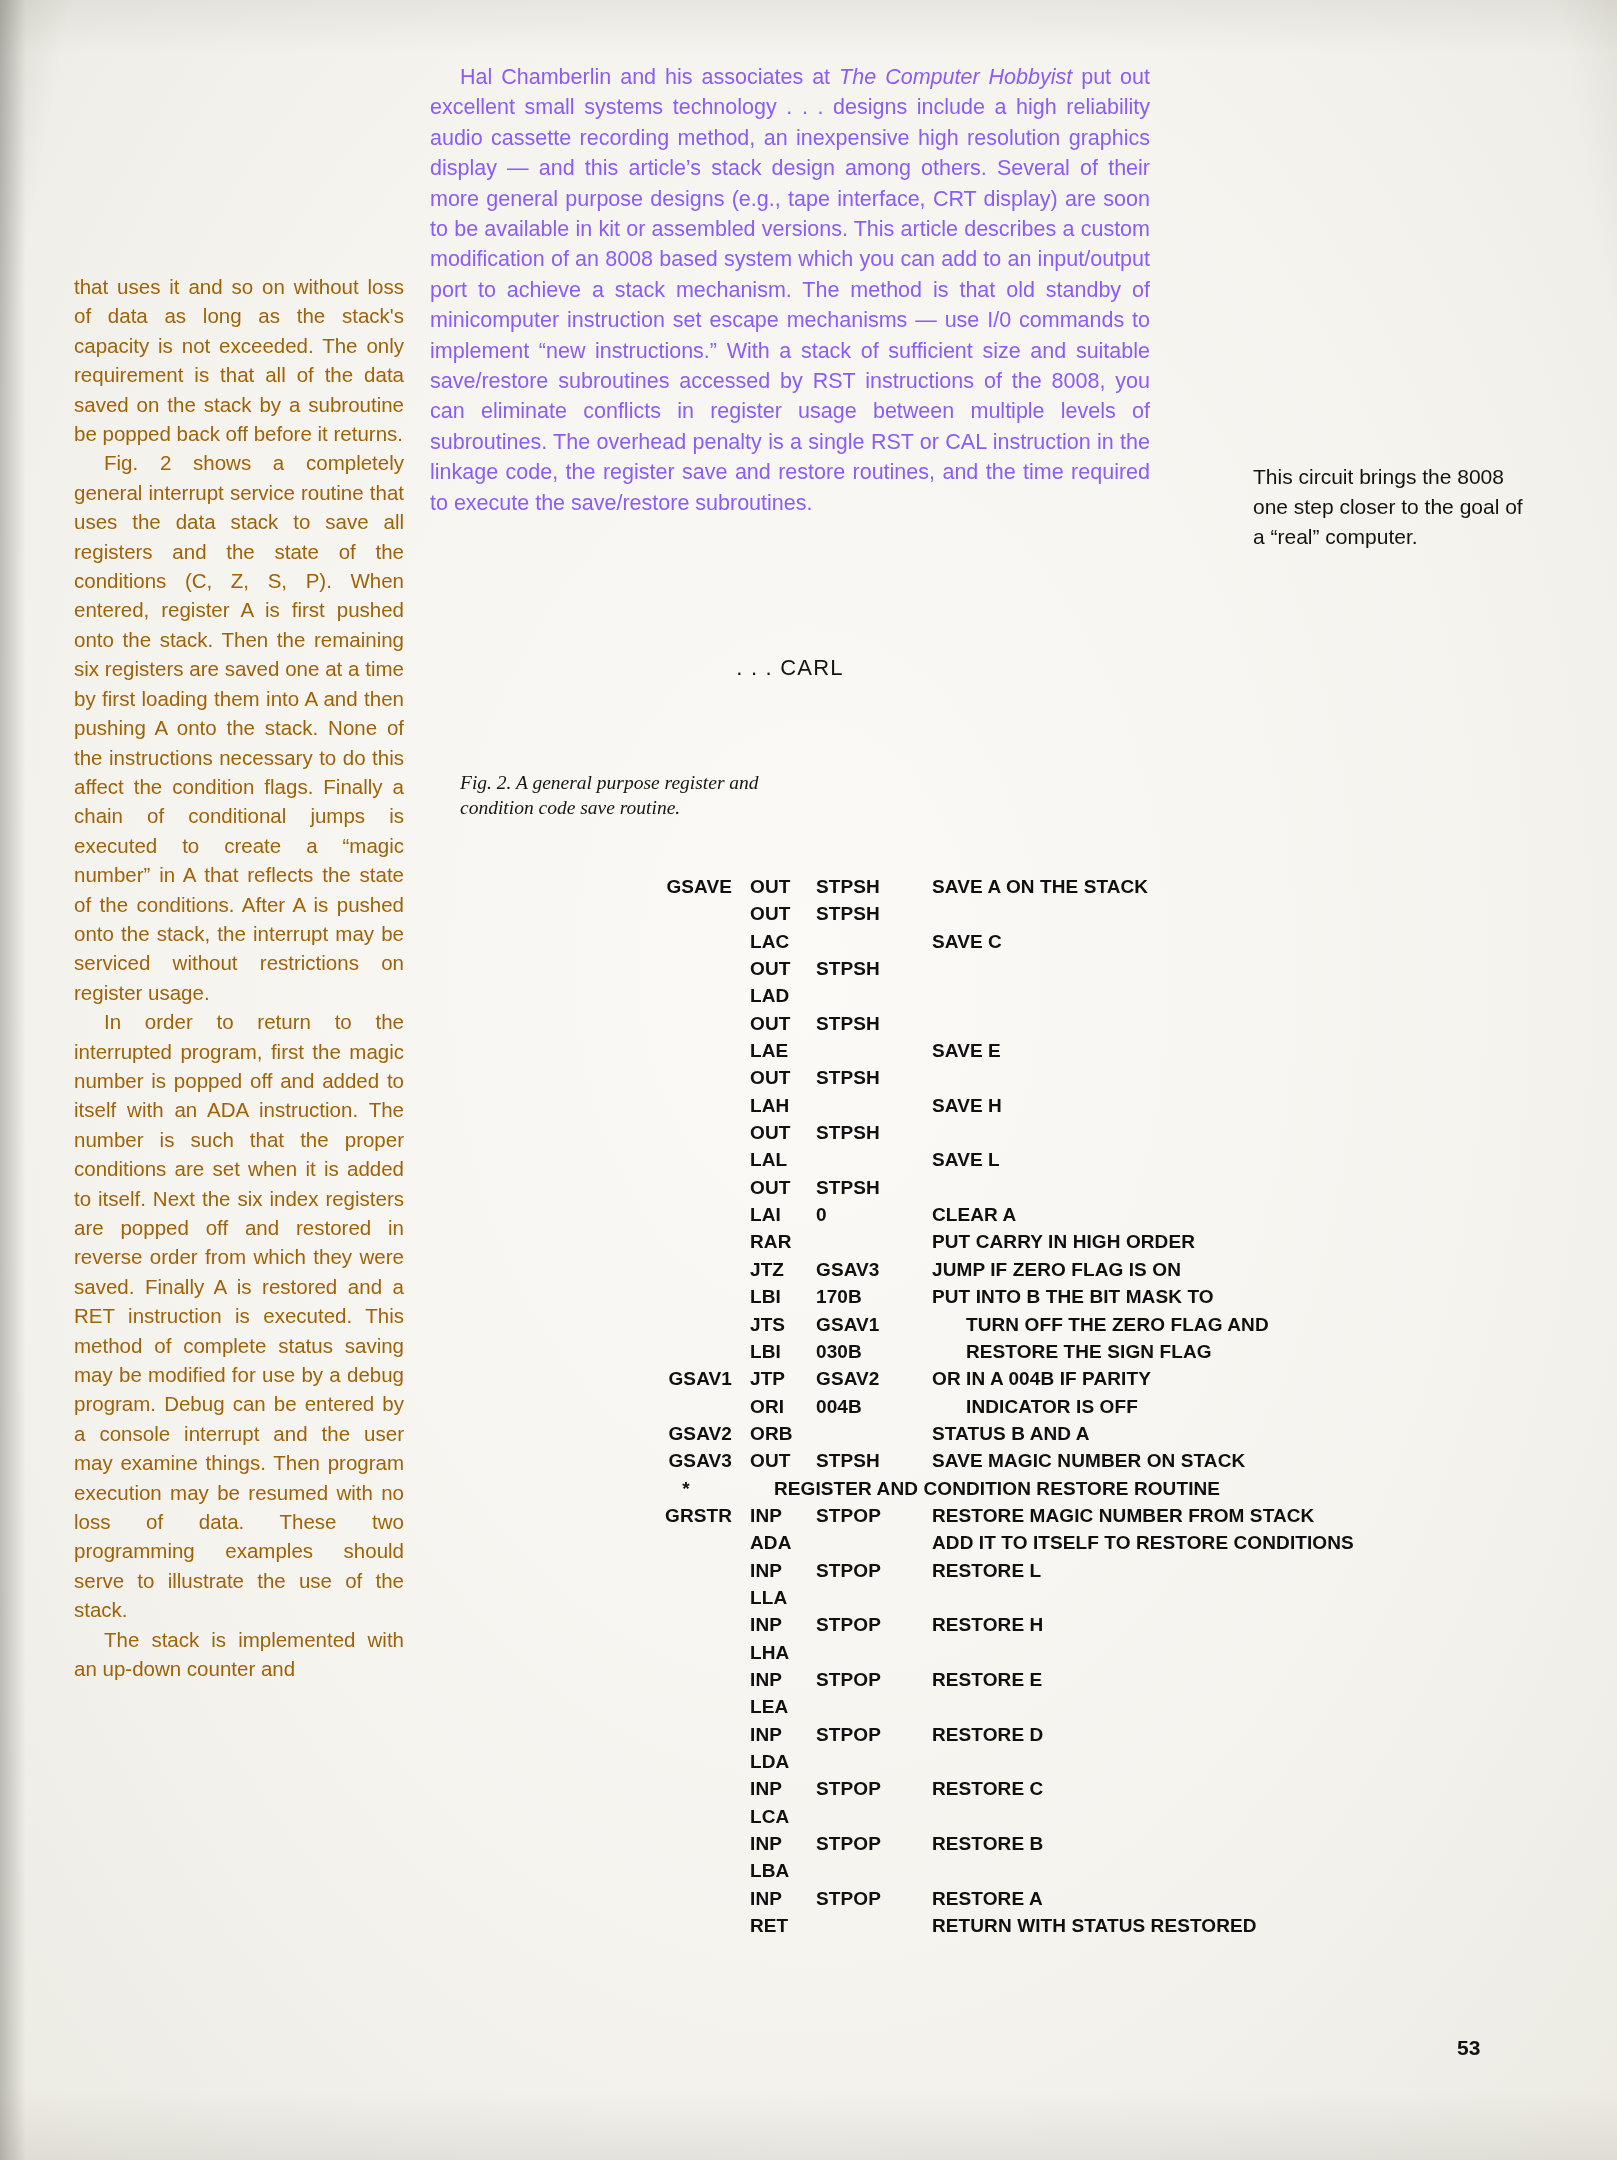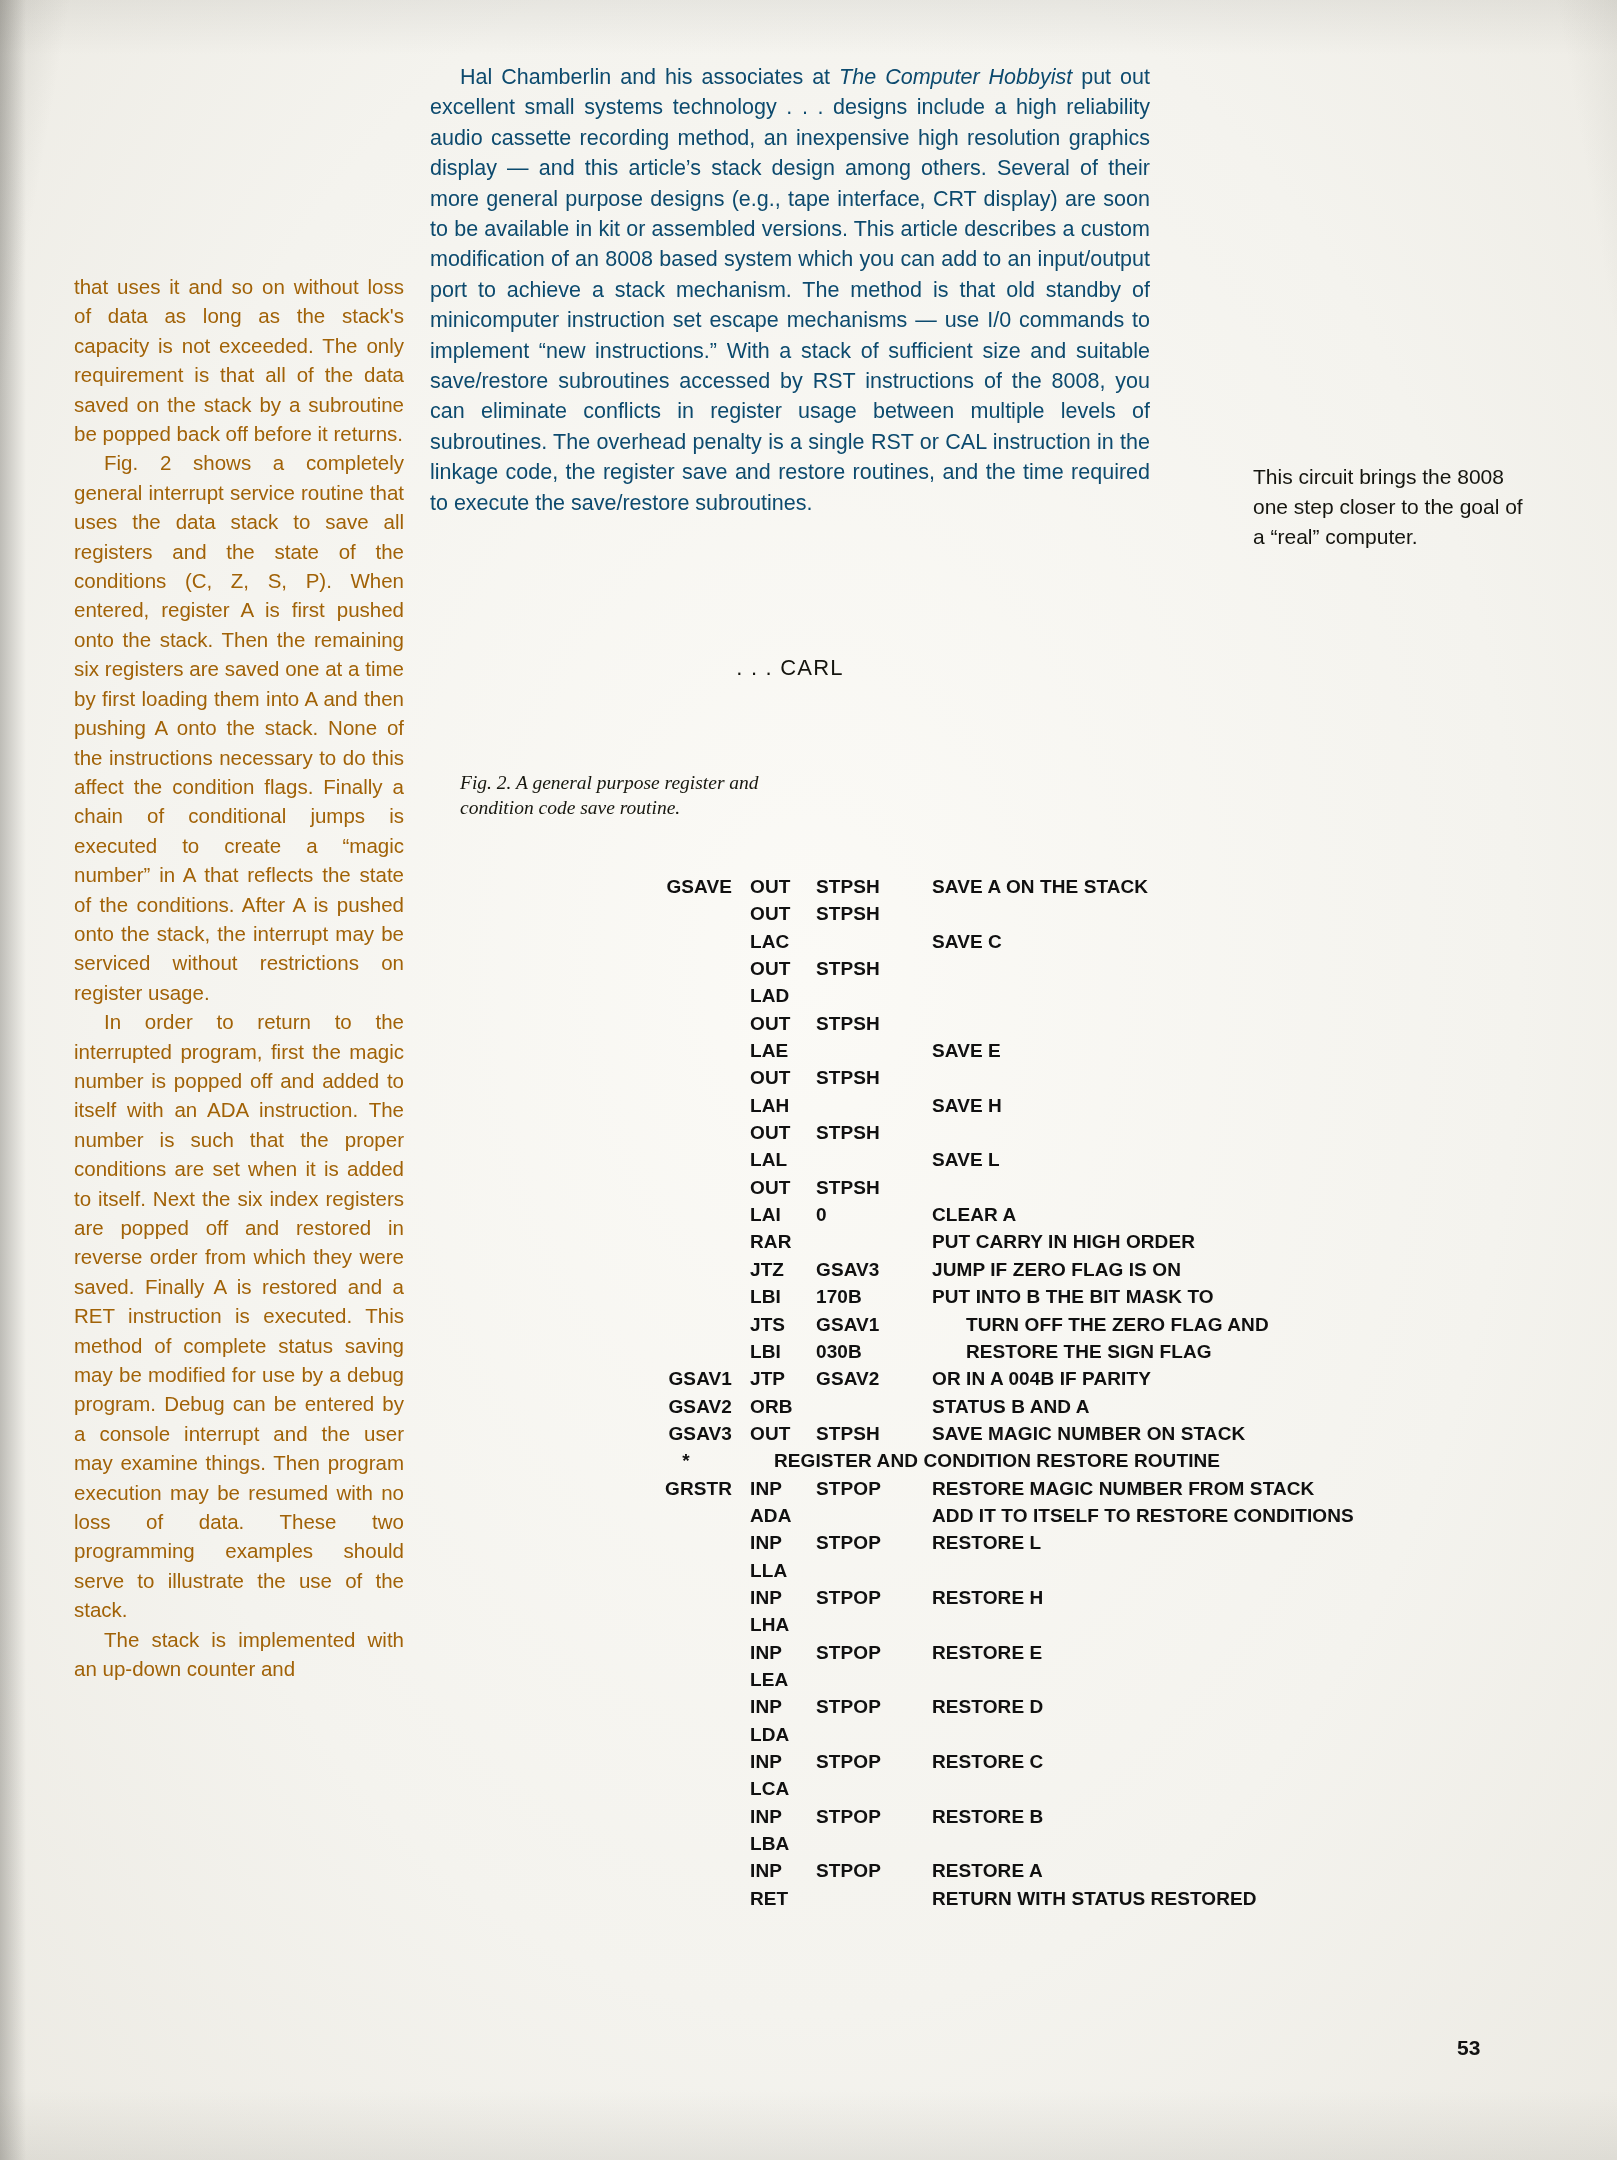--- a/index.html
+++ b/index.html
@@ -52,21 +52,21 @@
   .indent { text-indent: 30px; }
 
   .col-main {
     position: absolute;
     left: 430px;
     top: 62px;
     width: 720px;
     font-size: 21.5px;
     line-height: 30.4px;
     text-align: justify;
-    color: #0c4a6e;
+    color: #8b5cf6;
   }
   .col-main p { margin: 0; text-indent: 30px; }
   .col-main i { font-style: italic; }
 
   .byline {
     position: absolute;
     left: 430px;
     top: 655px;
     width: 720px;
     text-align: center;
@@ -172,20 +172,21 @@
         <div class="lrow"><span class="c-label"></span><span class="c-op">OUT</span><span class="c-arg">STPSH</span><span class="c-cmt"></span></div>
         <div class="lrow"><span class="c-label"></span><span class="c-op">LAL</span><span class="c-arg"></span><span class="c-cmt">SAVE L</span></div>
         <div class="lrow"><span class="c-label"></span><span class="c-op">OUT</span><span class="c-arg">STPSH</span><span class="c-cmt"></span></div>
         <div class="lrow"><span class="c-label"></span><span class="c-op">LAI</span><span class="c-arg">0</span><span class="c-cmt">CLEAR A</span></div>
         <div class="lrow"><span class="c-label"></span><span class="c-op">RAR</span><span class="c-arg"></span><span class="c-cmt">PUT CARRY IN HIGH ORDER</span></div>
         <div class="lrow"><span class="c-label"></span><span class="c-op">JTZ</span><span class="c-arg">GSAV3</span><span class="c-cmt">JUMP IF ZERO FLAG IS ON</span></div>
         <div class="lrow"><span class="c-label"></span><span class="c-op">LBI</span><span class="c-arg">170B</span><span class="c-cmt">PUT INTO B THE BIT MASK TO</span></div>
         <div class="lrow"><span class="c-label"></span><span class="c-op">JTS</span><span class="c-arg">GSAV1</span><span class="c-cmt cmt-ind">TURN OFF THE ZERO FLAG AND</span></div>
         <div class="lrow"><span class="c-label"></span><span class="c-op">LBI</span><span class="c-arg">030B</span><span class="c-cmt cmt-ind">RESTORE THE SIGN FLAG</span></div>
         <div class="lrow"><span class="c-label">GSAV1</span><span class="c-op">JTP</span><span class="c-arg">GSAV2</span><span class="c-cmt">OR IN A 004B IF PARITY</span></div>
+        <div class="lrow"><span class="c-label"></span><span class="c-op">ORI</span><span class="c-arg">004B</span><span class="c-cmt cmt-ind">INDICATOR IS OFF</span></div>
         <div class="lrow"><span class="c-label">GSAV2</span><span class="c-op">ORB</span><span class="c-arg"></span><span class="c-cmt">STATUS B AND A</span></div>
         <div class="lrow"><span class="c-label">GSAV3</span><span class="c-op">OUT</span><span class="c-arg">STPSH</span><span class="c-cmt">SAVE MAGIC NUMBER ON STACK</span></div>
       </div>
     <div class="lrow star">
       <span class="c-label">*</span>
       <span class="c-cmt section-title">REGISTER AND CONDITION RESTORE ROUTINE</span>
     </div>
     <div id="listing-b">
         <div class="lrow"><span class="c-label">GRSTR</span><span class="c-op">INP</span><span class="c-arg">STPOP</span><span class="c-cmt">RESTORE MAGIC NUMBER FROM STACK</span></div>
         <div class="lrow"><span class="c-label"></span><span class="c-op">ADA</span><span class="c-arg"></span><span class="c-cmt">ADD IT TO ITSELF TO RESTORE CONDITIONS</span></div>

